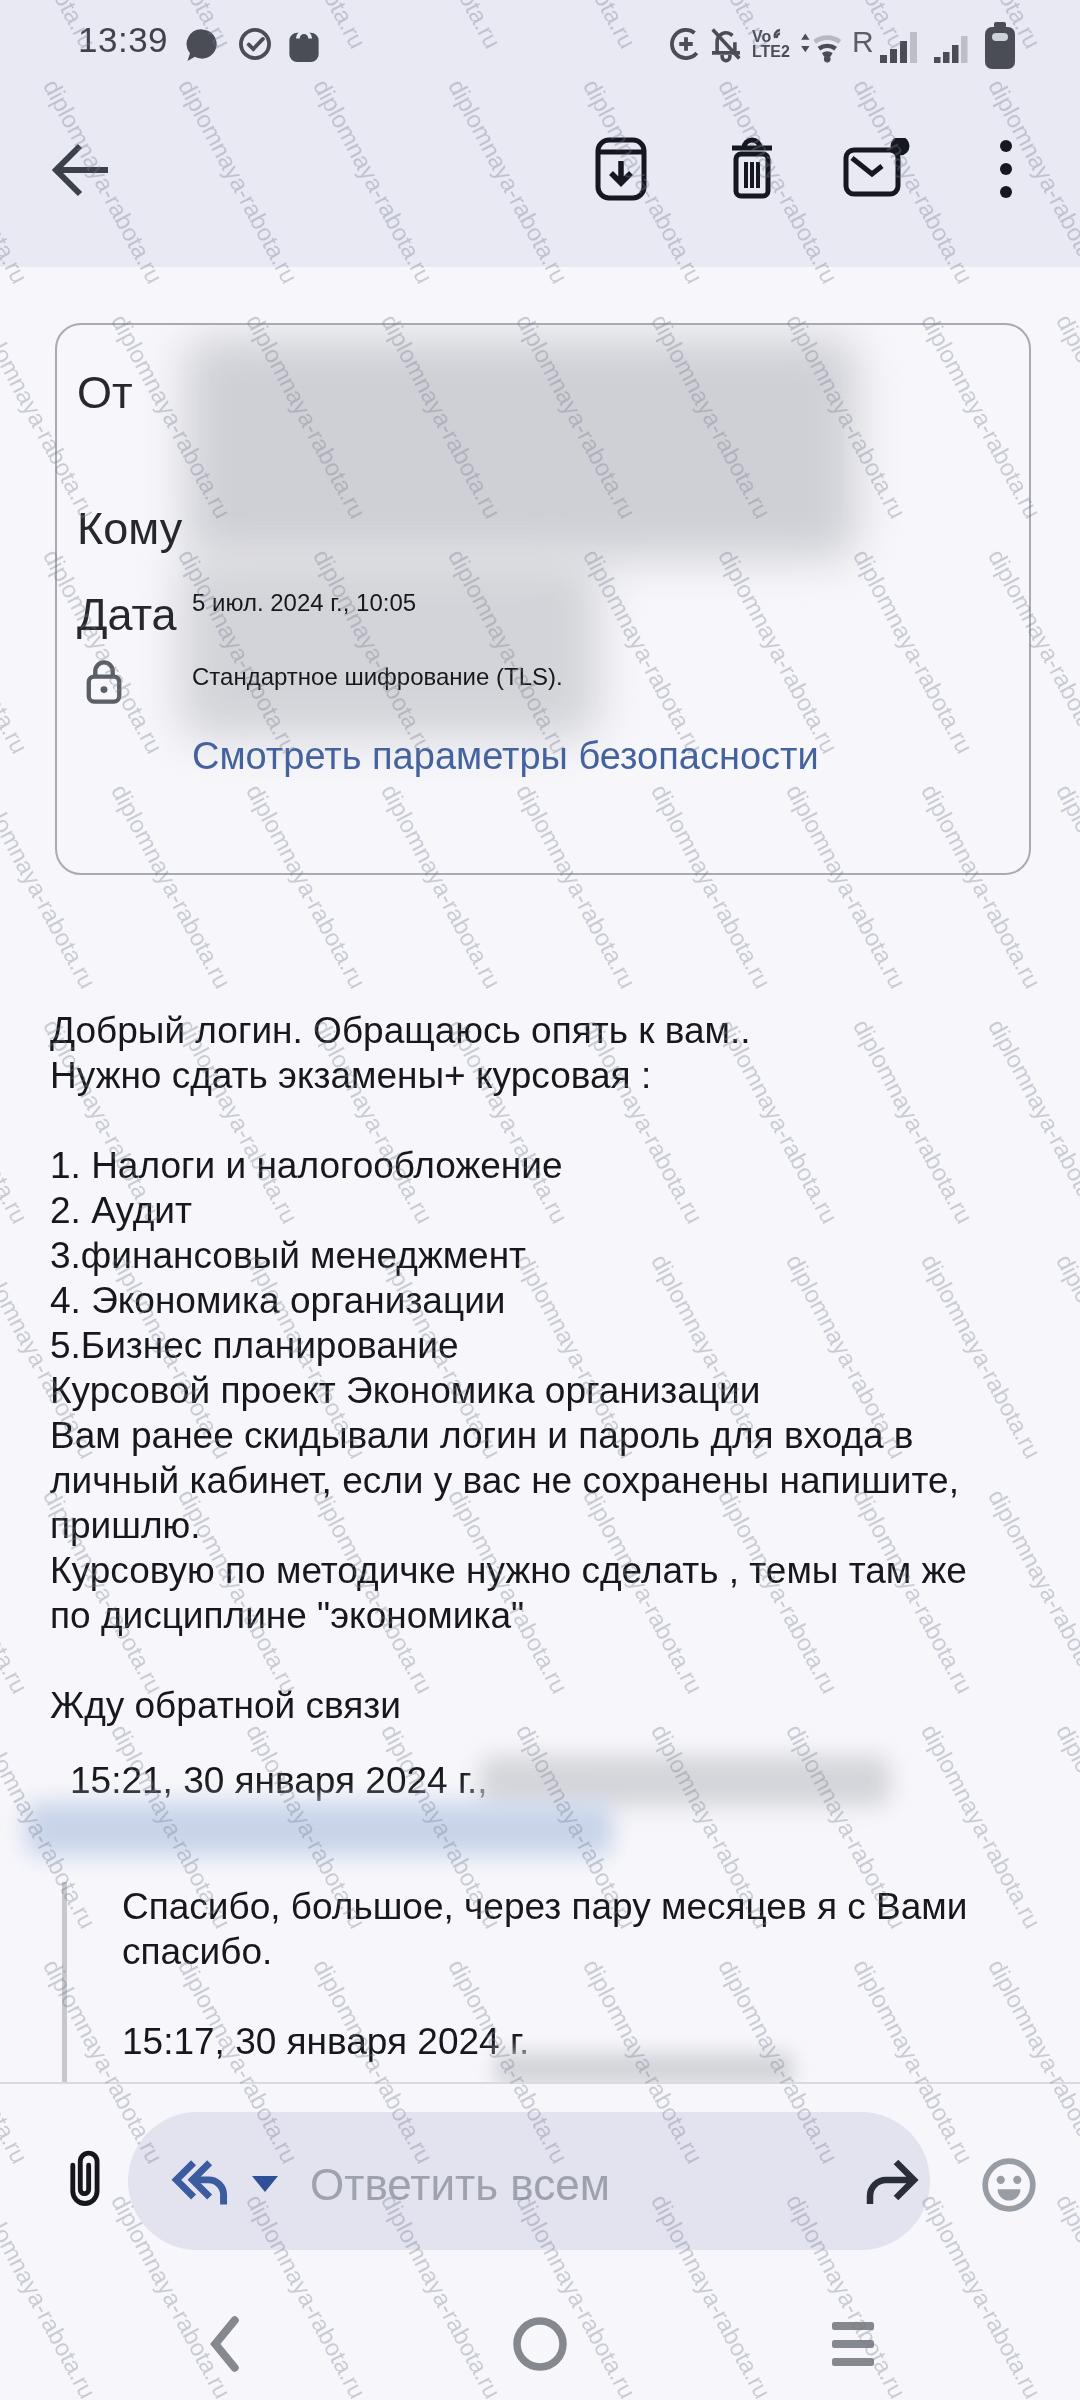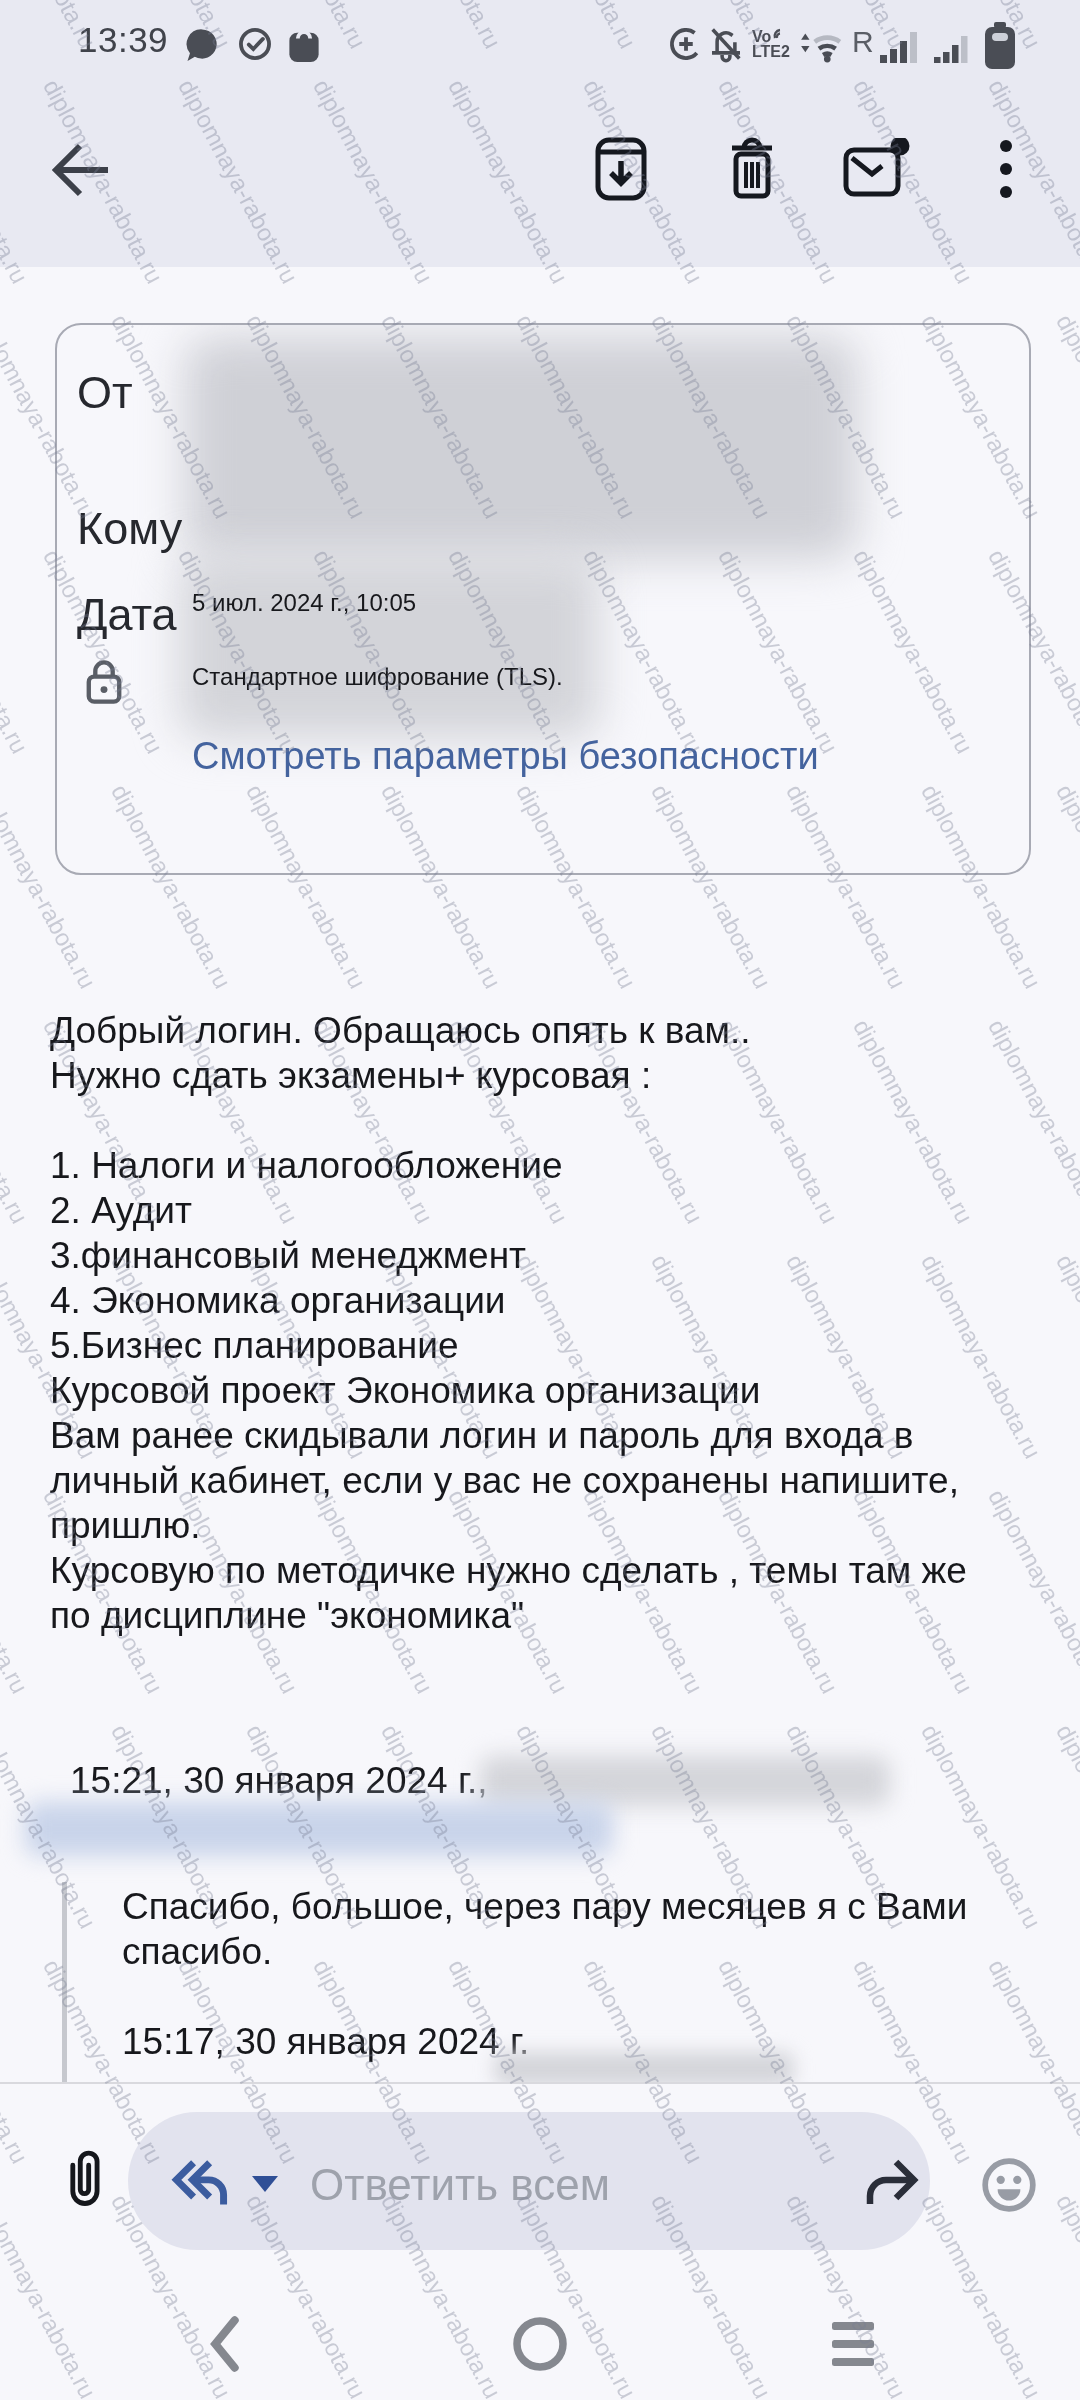--- a/index.html
+++ b/index.html
@@ -156,20 +156,21 @@
       <div class="ln">3.финансовый менеджмент</div>
       <div class="ln">4. Экономика организации</div>
       <div class="ln">5.Бизнес планирование</div>
       <div class="ln">Курсовой проект Экономика организации</div>
       <div class="ln">Вам ранее скидывали логин и пароль для входа в</div>
       <div class="ln">личный кабинет, если у вас не сохранены напишите,</div>
       <div class="ln">пришлю.</div>
       <div class="ln">Курсовую по методичке нужно сделать , темы там же</div>
       <div class="ln">по дисциплине "экономика"</div>
       <div class="ln">&nbsp;</div>
+      <div class="ln">Жду обратной связи</div>
     </div>
 
   <div class="abs replyhdr" style="top: 1760px; margin-left: 20px;">15:21, 30 января 2024 г.,</div>
   <div class="abs hblur1"></div>
   <div class="abs hblur2"></div>
 
   <div class="abs quoteclip">
     <div class="abs qbar"></div>
     <div class="abs qlines" id="quote-lines">
         <div class="ln">Спасибо, большое, через пару месяцев я с Вами</div>

